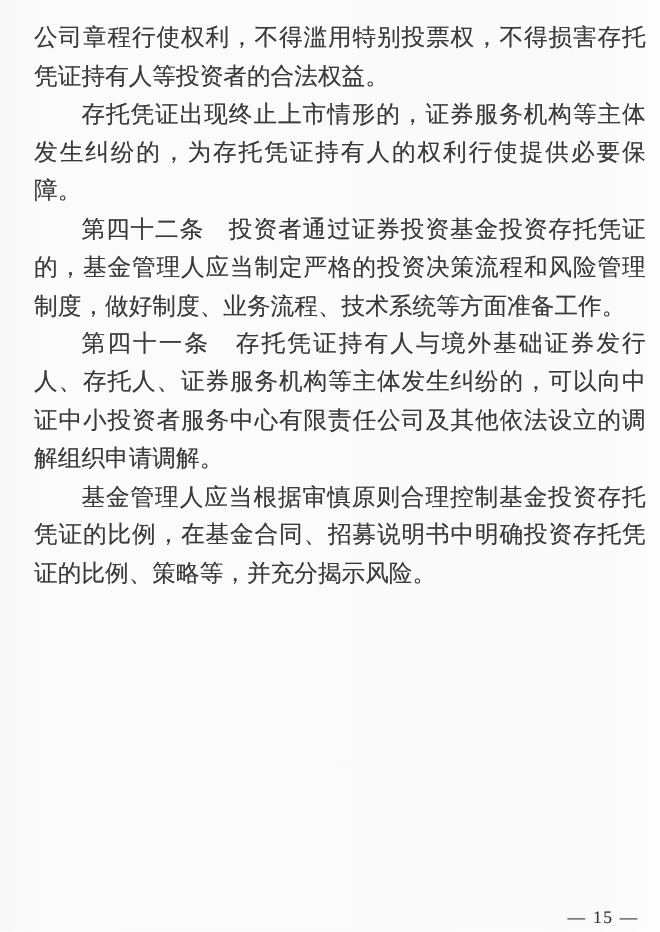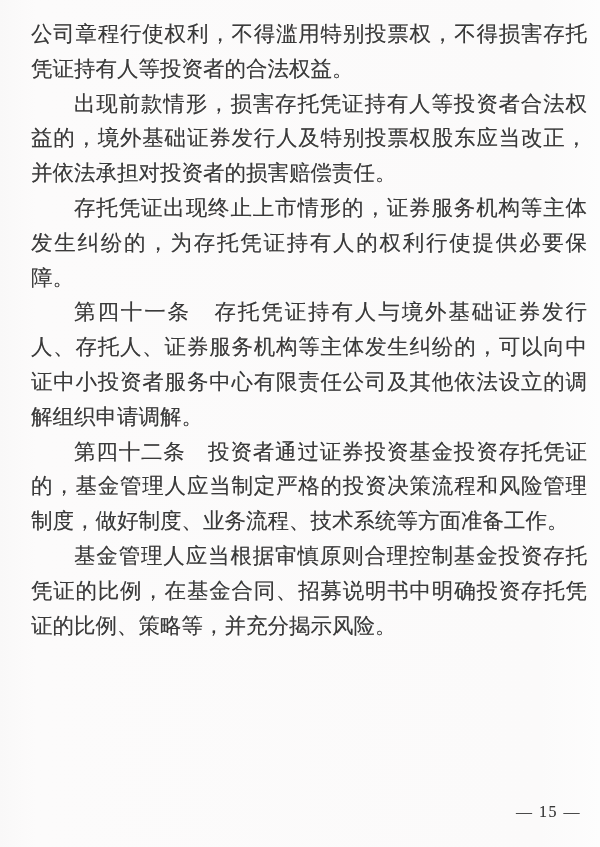--- a/index.html
+++ b/index.html
@@ -31,34 +31,33 @@
     margin: 0;
     padding: 0;
     text-indent: 2em;
   }
   .text-block p.no-indent {
     text-indent: 0;
   }
   .page-number {
     position: absolute;
     right: 19px;
-    bottom: 26px;
+    bottom: 3px;
     font-family: "Liberation Serif", "DejaVu Serif", serif;
     font-size: 16px;
     letter-spacing: 1.5px;
     color: #383838;
     text-shadow: 0 0 0.5px rgba(70,70,70,0.5);
   }
 </style>
 </head>
 <body>
 
 <div class="page">
   <div class="text-block">
     <p class="no-indent">公司章程行使权利，不得滥用特别投票权，不得损害存托凭证持有人等投资者的合法权益。</p>
-    <p>出现前款情形，损害存托凭证持有人等投资者合法权益的，境外基础证券发行人及特别投票权股东应当改正，并依法承担对投资者的损害赔偿责任。</p>
     <p>存托凭证出现终止上市情形的，证券服务机构等主体发生纠纷的，为存托凭证持有人的权利行使提供必要保障。</p>
+    <p>第四十二条　投资者通过证券投资基金投资存托凭证的，基金管理人应当制定严格的投资决策流程和风险管理制度，做好制度、业务流程、技术系统等方面准备工作。</p>
     <p>第四十一条　存托凭证持有人与境外基础证券发行人、存托人、证券服务机构等主体发生纠纷的，可以向中证中小投资者服务中心有限责任公司及其他依法设立的调解组织申请调解。</p>
-    <p>第四十二条　投资者通过证券投资基金投资存托凭证的，基金管理人应当制定严格的投资决策流程和风险管理制度，做好制度、业务流程、技术系统等方面准备工作。</p>
     <p>基金管理人应当根据审慎原则合理控制基金投资存托凭证的比例，在基金合同、招募说明书中明确投资存托凭证的比例、策略等，并充分揭示风险。</p>
   </div>
   <div class="page-number">— 15 —</div>
 </div>
 
 </body></html>

